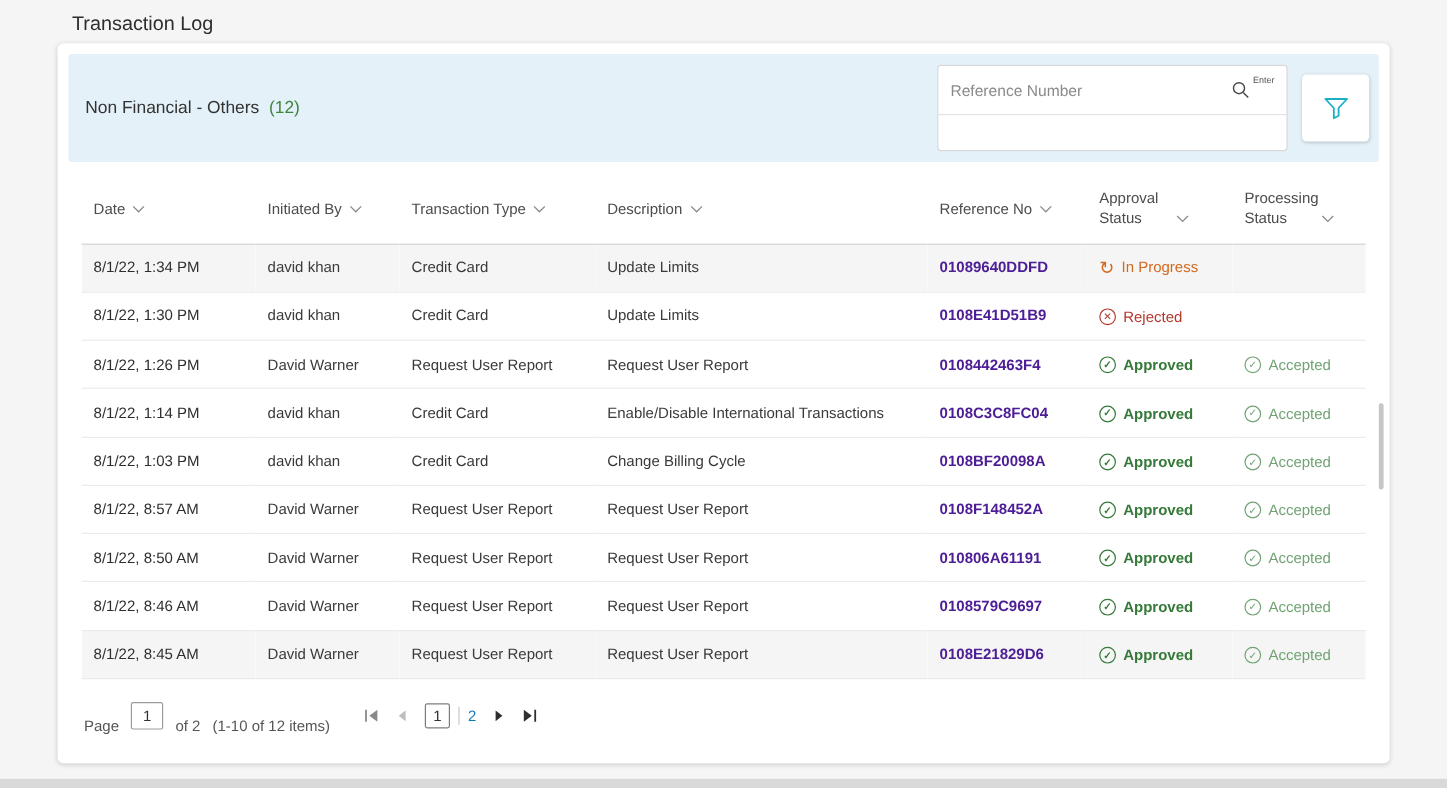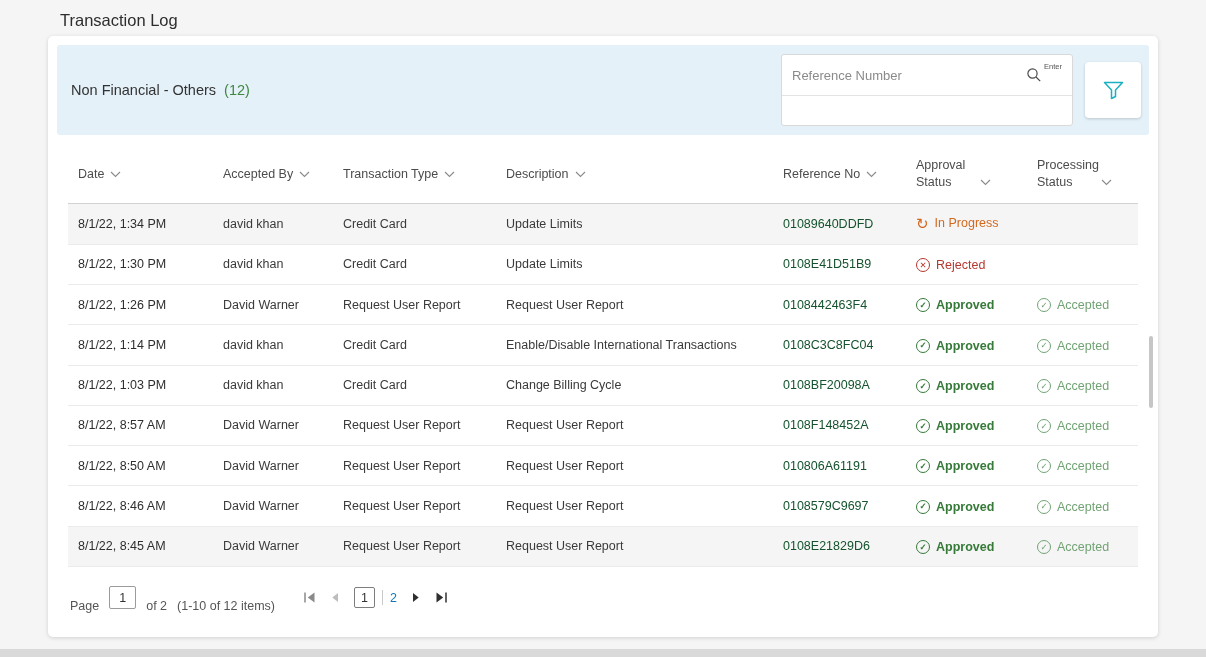--- a/index.html
+++ b/index.html
@@ -66,21 +66,21 @@
   th .hd { margin-right:6px; }
   th.wrap .hd { display:inline-block; max-width:58px; line-height:1.35; }
   .chev { vertical-align:middle; }
   td {
     font-size:12.5px; color:#3a3a3a; padding:12px 6px 12px 10px;
     border-bottom:1px solid #ebebeb; vertical-align:middle;
     overflow:hidden; white-space:nowrap; text-overflow:ellipsis;
   }
   td:first-child { color:#2e2e2e; }
   tr.shaded { background:#f5f5f5; }
-  .ref-link { color:#14532d; text-decoration:none; cursor:pointer; }
+  .ref-link { color:#4c1d95; text-decoration:none; cursor:pointer;font-weight:bold; }
 
   .status { display:inline-flex; align-items:center; gap:6px; font-size:12.5px; white-space:nowrap; }
   .status-icon { flex:0 0 auto; }
   .status-icon.check, .status-icon.cross {
     width:14px; height:14px; border:1px solid currentColor; border-radius:50%;
     display:inline-flex; align-items:center; justify-content:center;
     font-size:8.5px; line-height:1;
   }
   .status-icon.progress { font-size:15px; line-height:1; }
 
@@ -157,21 +157,21 @@
         <col style="width:277px">
           <col style="width:133px">
           <col style="width:121px">
           <col>
       </colgroup>
       <thead>
         <tr>
           <th><span class="hd">Date</span><svg class="chev" width="11" height="7" viewBox="0 0 11 7">
                 <path d="M1 1l4.5 4.5L10 1" fill="none" stroke="#8a8a8a" stroke-width="1.1"></path>
               </svg></th>
-          <th><span class="hd">Accepted By</span><svg class="chev" width="11" height="7" viewBox="0 0 11 7">
+          <th><span class="hd">Initiated By</span><svg class="chev" width="11" height="7" viewBox="0 0 11 7">
                 <path d="M1 1l4.5 4.5L10 1" fill="none" stroke="#8a8a8a" stroke-width="1.1"></path>
               </svg></th>
           <th><span class="hd">Transaction Type</span><svg class="chev" width="11" height="7" viewBox="0 0 11 7">
                 <path d="M1 1l4.5 4.5L10 1" fill="none" stroke="#8a8a8a" stroke-width="1.1"></path>
               </svg></th>
           <th><span class="hd">Description</span><svg class="chev" width="11" height="7" viewBox="0 0 11 7">
                 <path d="M1 1l4.5 4.5L10 1" fill="none" stroke="#8a8a8a" stroke-width="1.1"></path>
               </svg></th>
           <th><span class="hd">Reference No</span><svg class="chev" width="11" height="7" viewBox="0 0 11 7">
                 <path d="M1 1l4.5 4.5L10 1" fill="none" stroke="#8a8a8a" stroke-width="1.1"></path>

